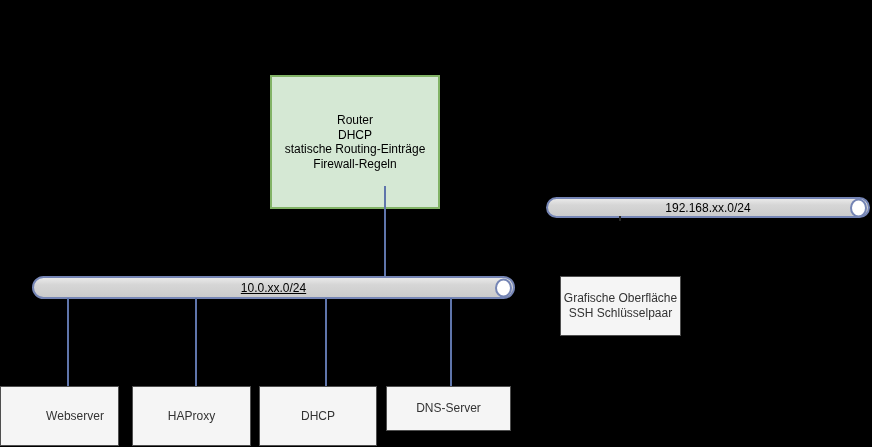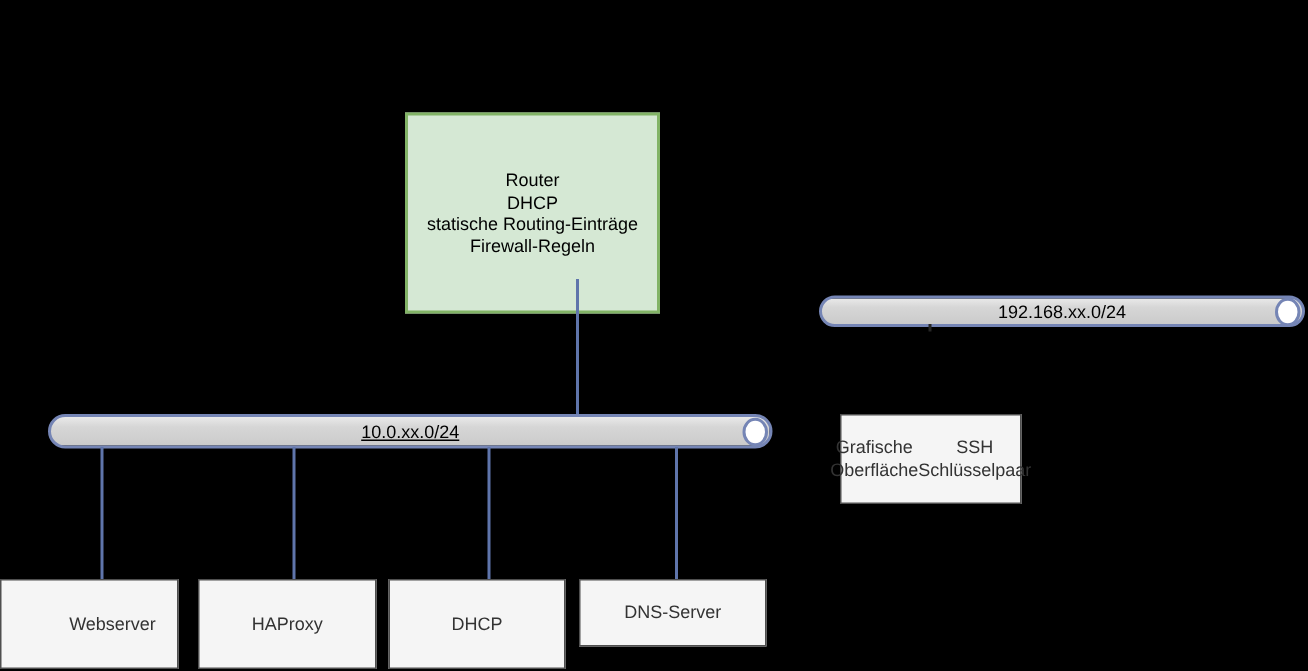--- a/index.html
+++ b/index.html
@@ -75,20 +75,21 @@
     width: 2px; height: 5px;
     background: #262626;
   }
   
   .box-node {
     position: absolute;
     background: #f5f5f5;
     border: 1.5px solid #4f4f4f;
     box-sizing: border-box;
     display: flex;
+    flex-direction: column;
     justify-content: center;
     align-items: center;
     text-align: center;
     color: #333;
     font-size: 12px;
     line-height: 15px;
   }
   .info-box { left: 560px; top: 276px; width: 121px; height: 60px; }
   .srv0 { left: 0px;   top: 386px; width: 119px; height: 60px; padding-left: 31px; }
   .srv1 { left: 132px; top: 386px; width: 119px; height: 60px; }

